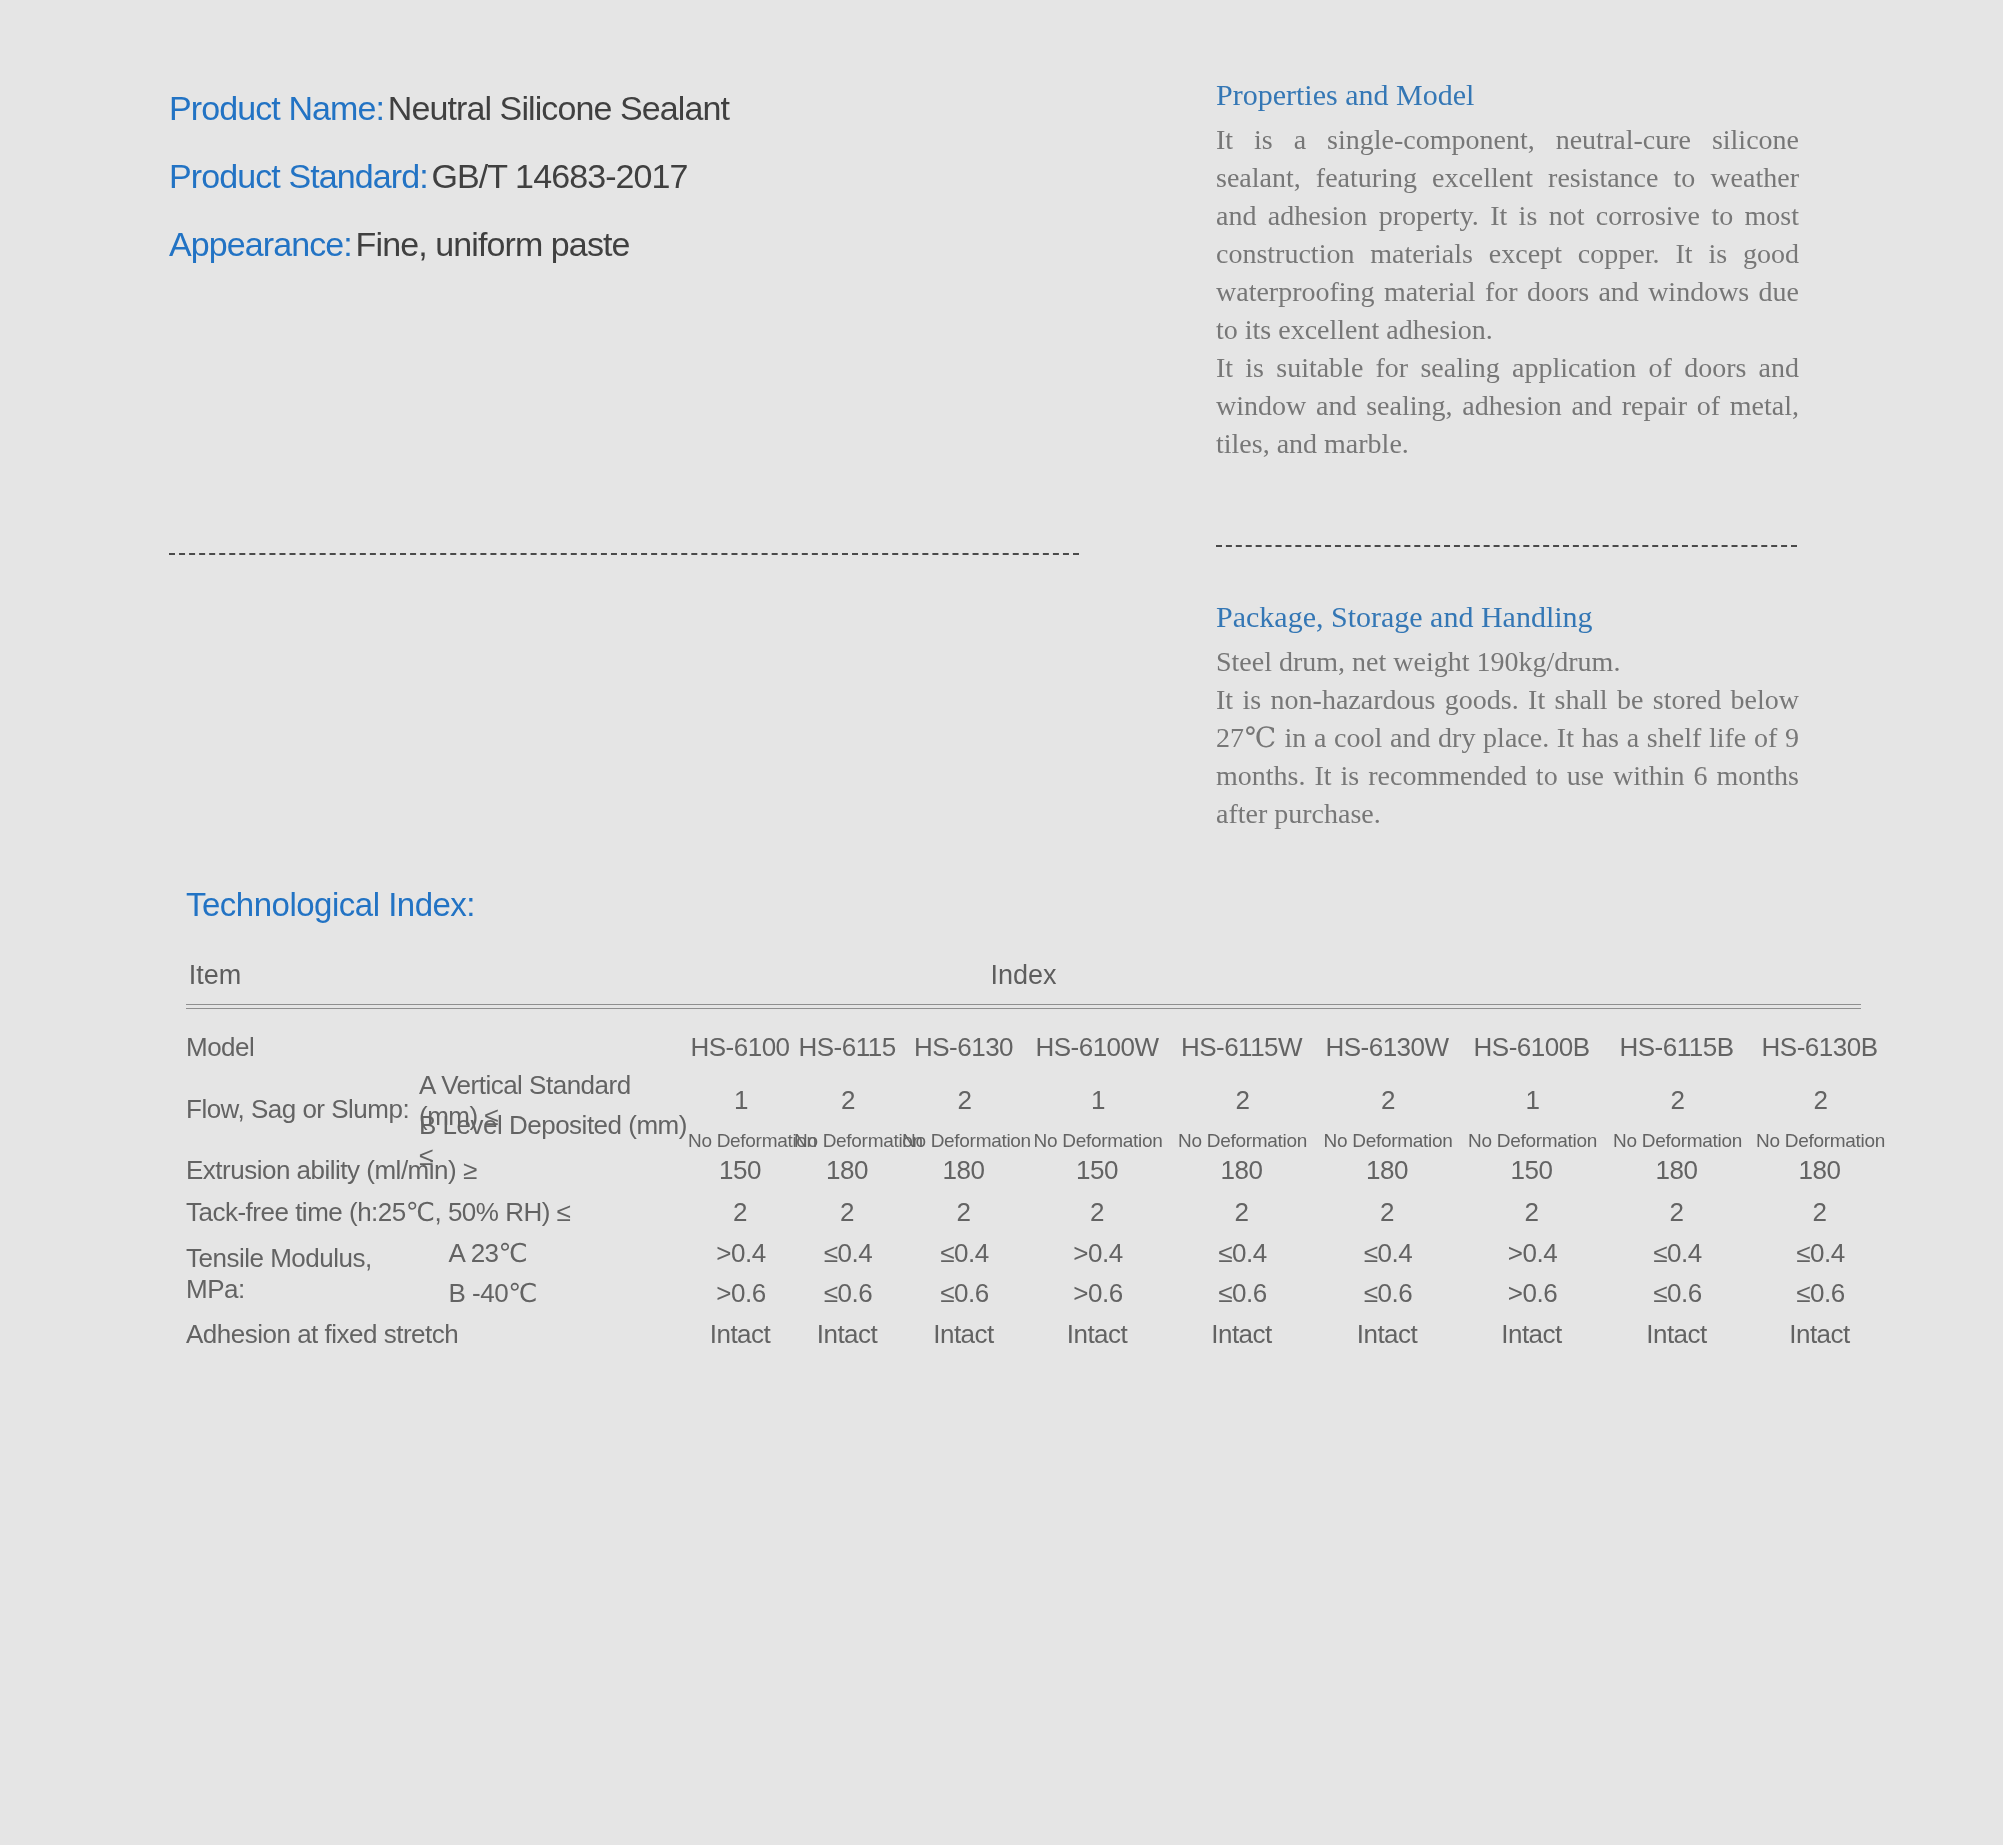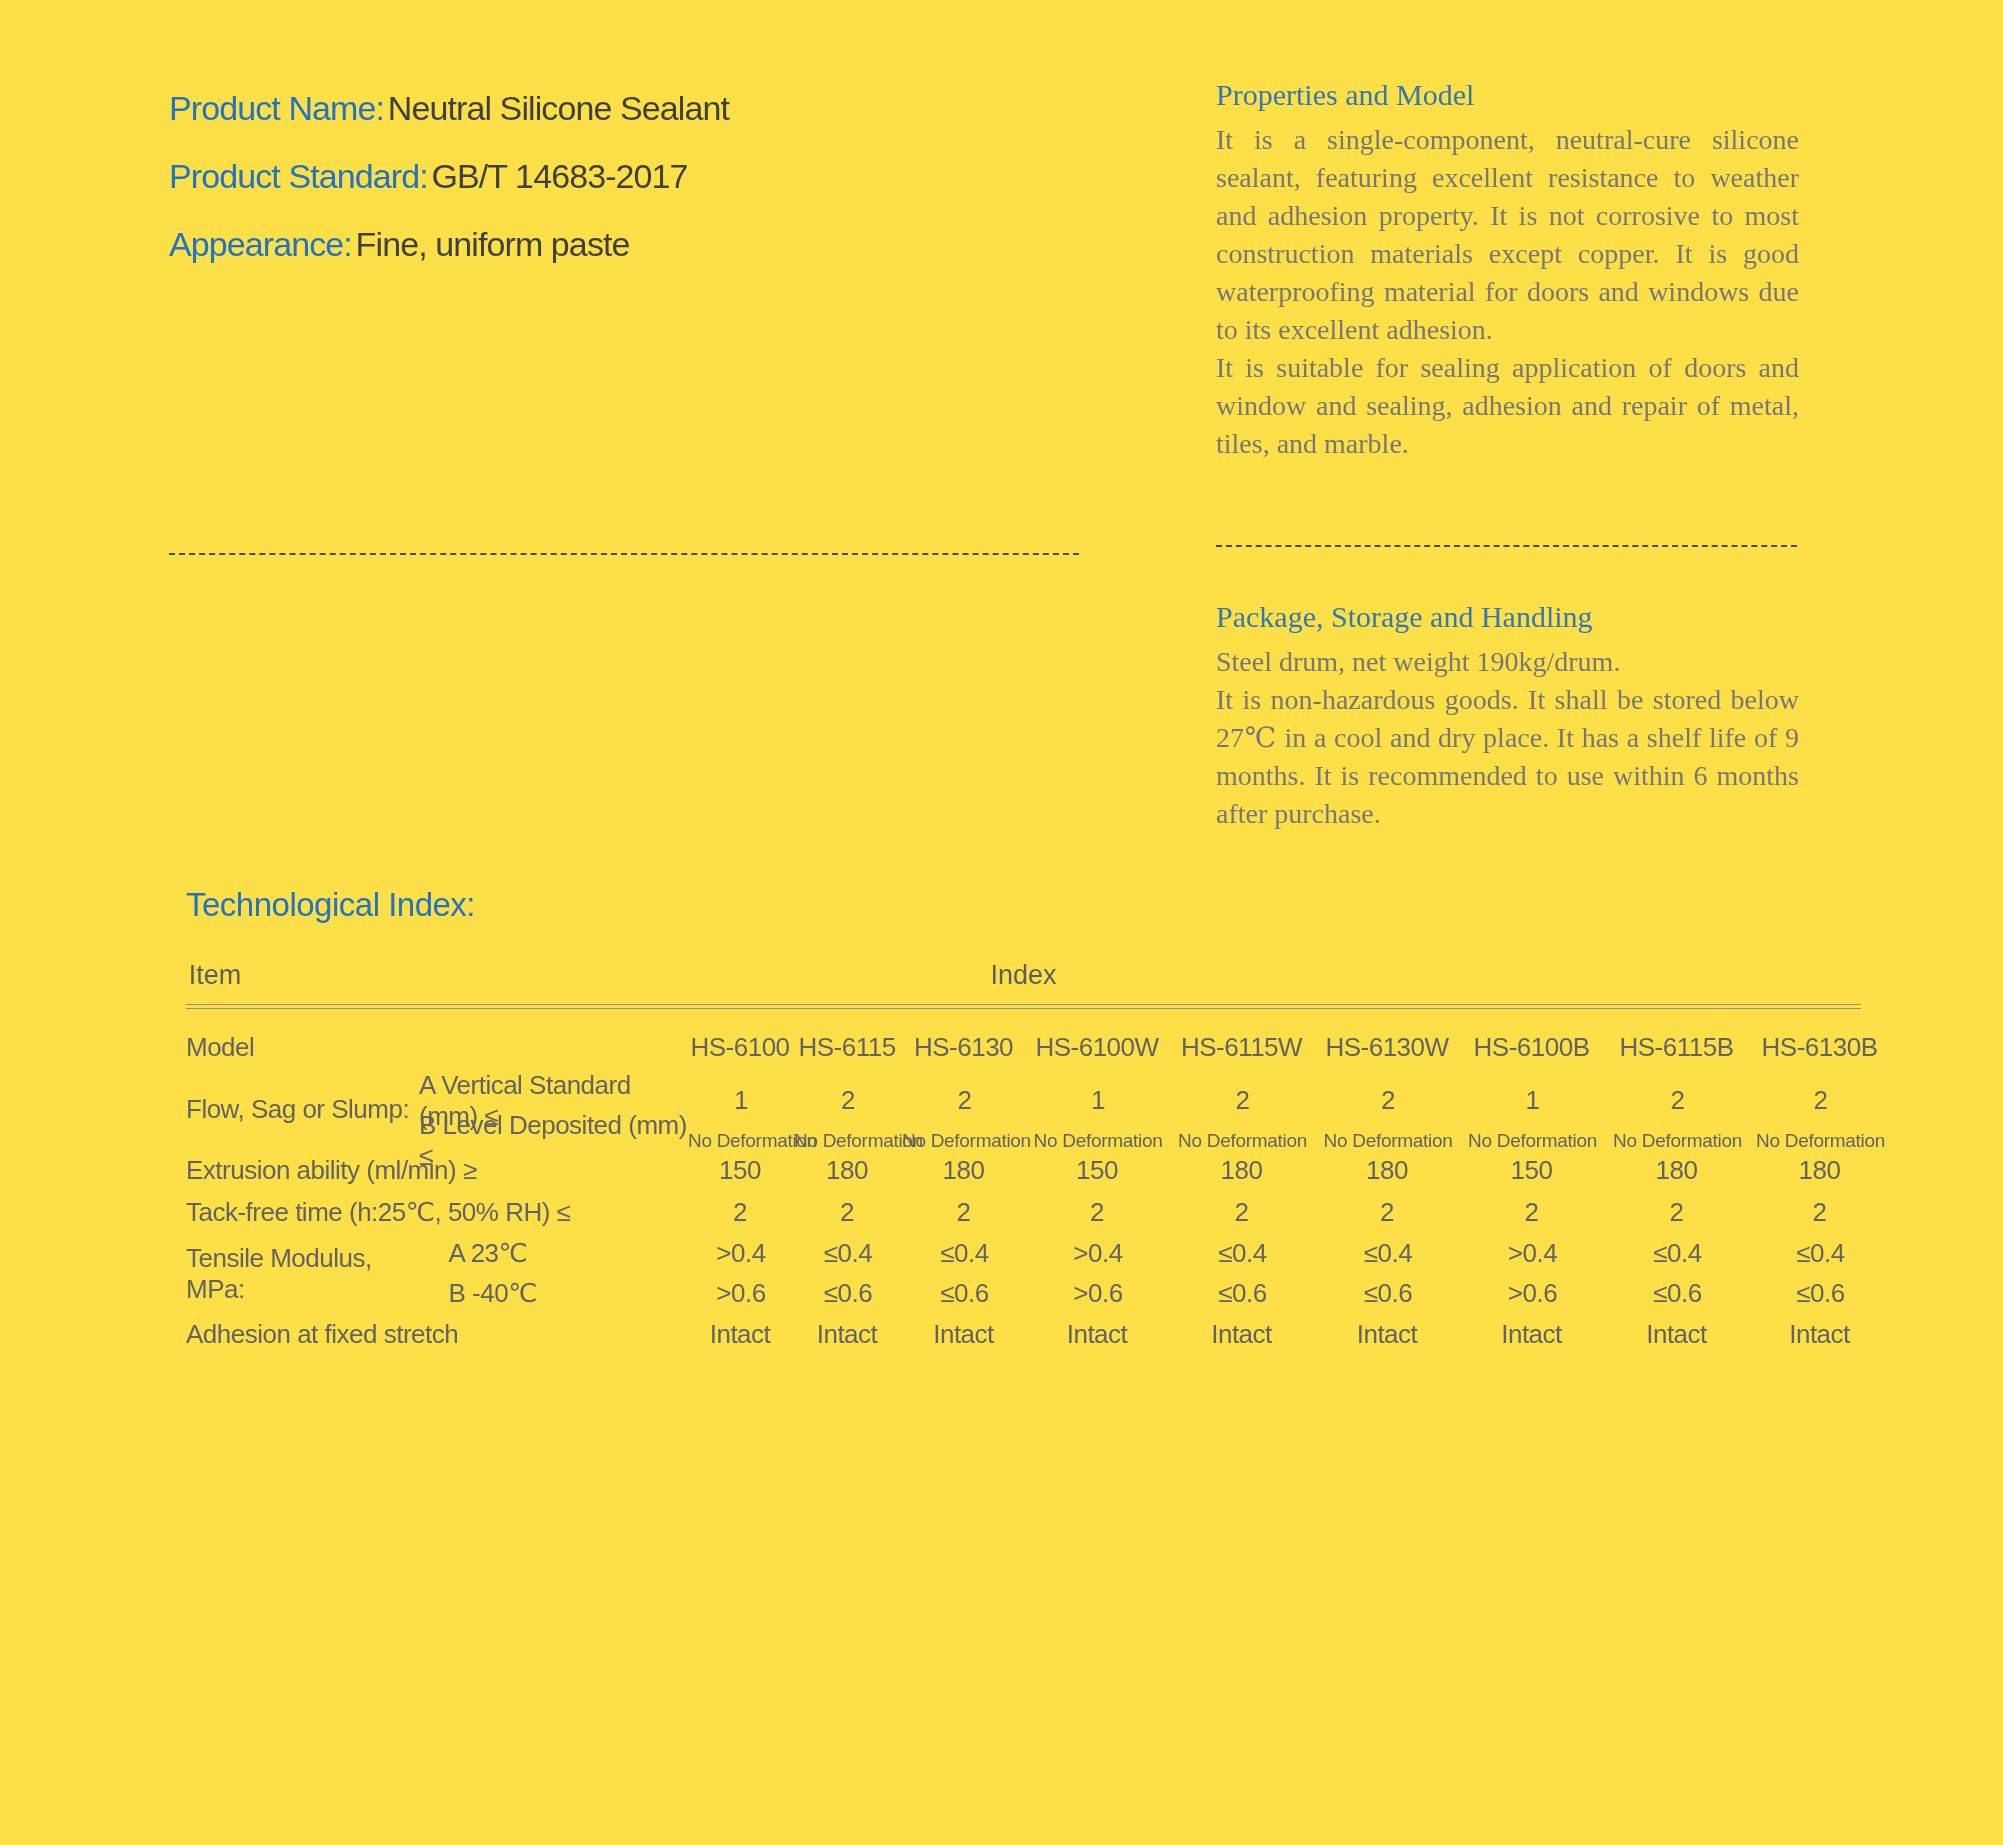--- a/index.html
+++ b/index.html
@@ -1,17 +1,17 @@
 <!DOCTYPE html>
 <html style="font-size:14.8px"><head>
 <meta charset="utf-8">
 <style>
   html,body { margin:0; padding:0; background:#ffffff; }
   .page {
-    position:relative; width:2004px; height:1846px; background:#fde047;
+    position:relative; width:2004px; height:1846px; background:#e5e5e5;
     overflow:hidden;
     font-family:"Liberation Sans","DejaVu Sans",sans-serif;
   }
   
   .info { position:absolute; left:169px; top:88px; }
   .info-row { height:41px; margin-bottom:27px; display:flex; align-items:center;
               font-size:34px; letter-spacing:-0.9px; }
   .info-row .lbl { color:#2273c4; }
   .info-row .val { color:#404040; margin-left:3.7px; }
 

